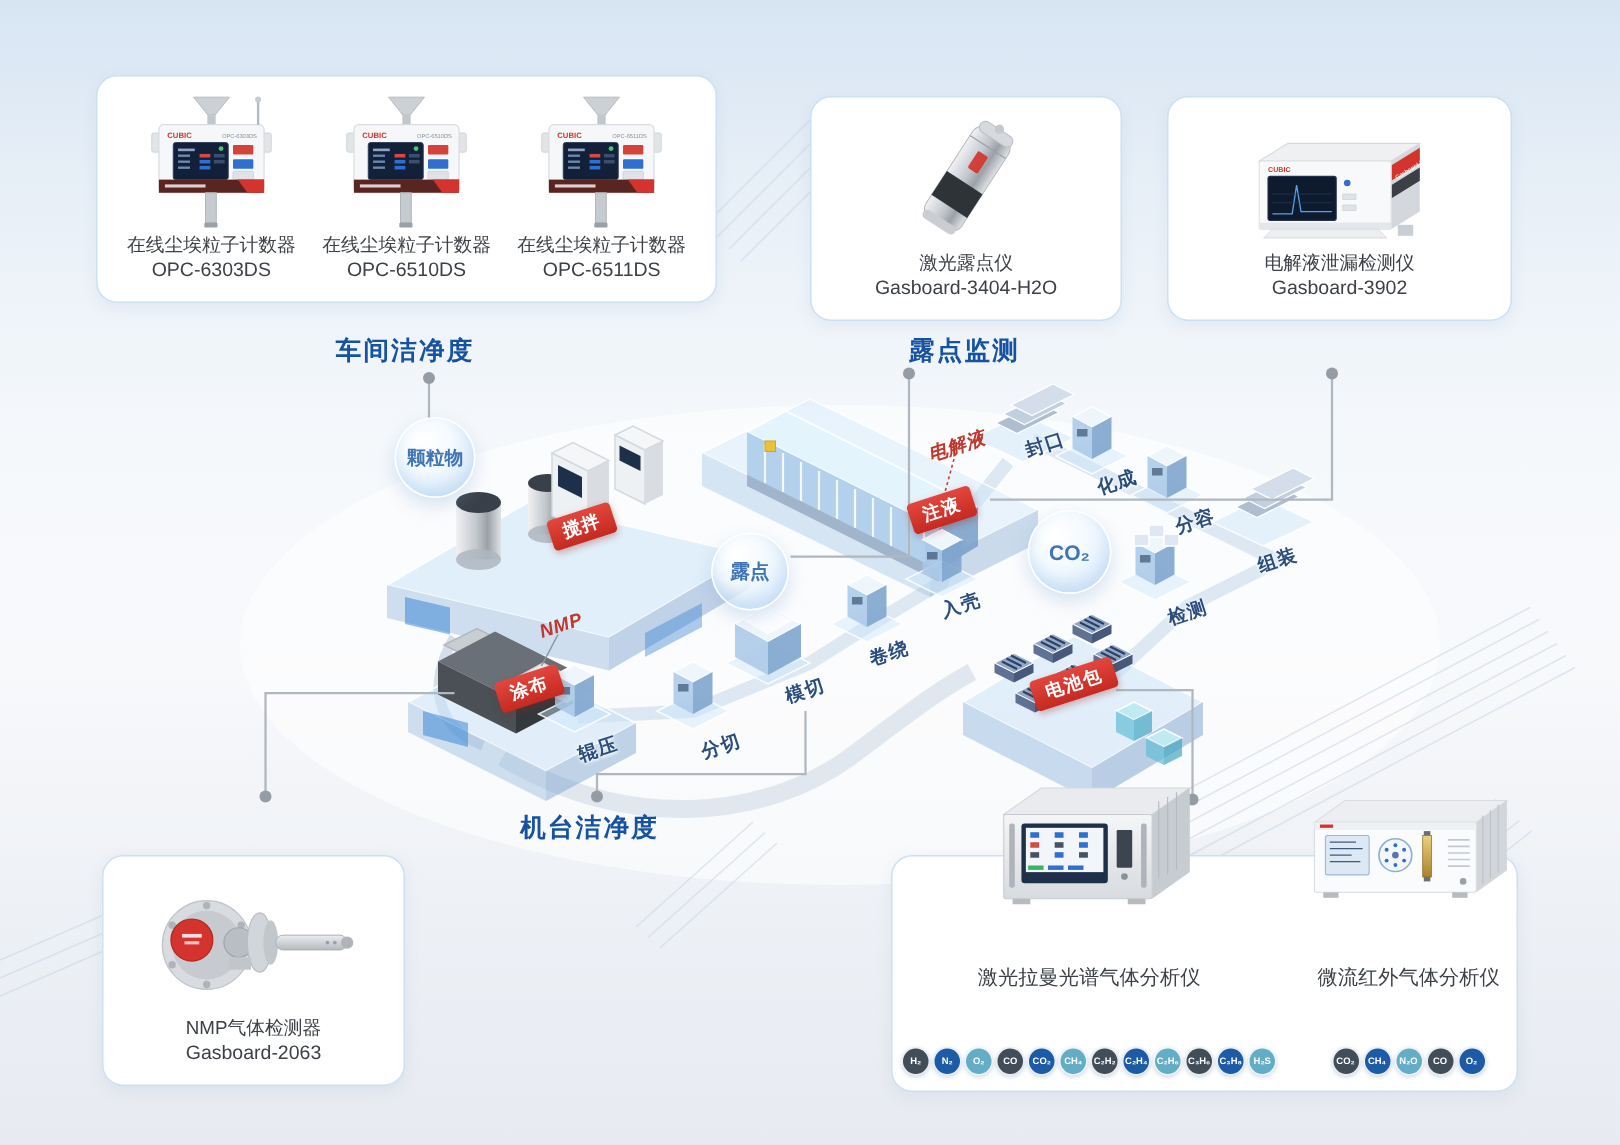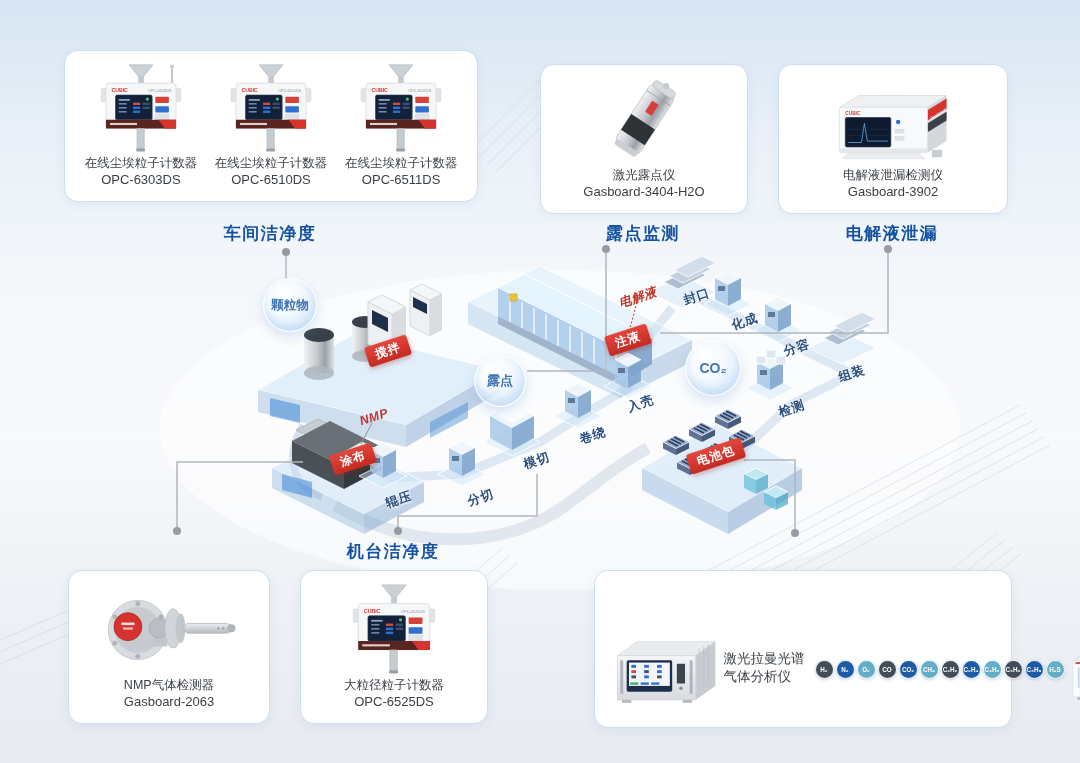--- a/index.html
+++ b/index.html
@@ -22,21 +22,21 @@
     box-shadow:0 5px 12px rgba(130,170,215,.3), inset 0 -5px 10px rgba(160,198,236,.4);}
   .tag{position:absolute;transform:translate(-50%,-50%) rotate(-18deg);
     background:linear-gradient(180deg,#e2463c,#c52a22);color:#fff;font-size:12px;font-weight:700;
     padding:2px 9px;border-radius:3px;letter-spacing:1px;box-shadow:0 2px 5px rgba(150,40,30,.35);white-space:nowrap;}
   .marker{position:absolute;transform:translate(-50%,-50%) rotate(-18deg);color:#c0372e;
     font-size:12.5px;font-weight:700;font-style:italic;letter-spacing:.5px;white-space:nowrap;}
   .station{position:absolute;transform:translate(-50%,-50%) rotate(-18deg);color:#2a4d7d;
     font-size:12.5px;font-weight:700;letter-spacing:1px;white-space:nowrap;
     text-shadow:0 1px 2px rgba(255,255,255,.95),0 0 4px rgba(255,255,255,.8);}
   .r-wrap{display:flex;height:100%;align-items:flex-end;justify-content:space-evenly;padding:8px 6px 10px;box-sizing:border-box;}
-  .r-group{display:flex;flex-direction:row;align-items:center;}
+  .r-group{display:flex;flex-direction:column;align-items:center;gap:32px;}
   .r-name{font-size:13.5px;color:#3c4147;margin:3px 0 5px;}
   .gasRow{display:flex;gap:2px;}
   .gas{width:17px;height:17px;border-radius:50%;display:flex;align-items:center;justify-content:center;
     color:#fff;font-size:6.3px;font-weight:700;border:1.5px solid rgba(255,255,255,.9);
     box-shadow:0 1px 3px rgba(110,140,175,.35);box-sizing:content-box;}
   .g0{background:#414d59}.g1{background:#1e5ba6}.g2{background:#63aec6}
   .pcBrand{font-size:6.5px;font-weight:700;fill:#d5342e;}
   .pcModel{font-size:4.8px;fill:#8a9097;}
 </style>
 </head>
@@ -265,21 +265,20 @@
   <div class="station" style="left:593px;top:436px;">卷绕</div>
   <div class="station" style="left:641px;top:404px;">入壳</div>
   <div class="station" style="left:697px;top:297px;">封口</div>
   <div class="station" style="left:745px;top:322px;">化成</div>
   <div class="station" style="left:797px;top:348px;">分容</div>
   <div class="station" style="left:852px;top:374px;">组装</div>
   <div class="station" style="left:792px;top:409px;">检测</div>
 
   <div class="title" style="left:270px;top:222px;">车间洁净度</div>
   <div class="title" style="left:643px;top:222px;">露点监测</div>
-  <div class="title" style="left:892px;top:222px;">电解液泄漏</div>
   <div class="title" style="left:393px;top:540px;text-align:right;">机台洁净度</div>
 
   <div class="card" style="left:64px;top:50px;width:412px;height:150px;">
     <div class="devRow">
       <div class="device">
         <svg width="96" height="94" viewBox="0 0 120 118">
           <use href="#pc-base"></use>
           <line x1="99" y1="10" x2="99" y2="29" stroke="#b4bac0" stroke-width="2"></line>
             <circle cx="99" cy="8" r="2.5" fill="#c6cbd0"></circle>
           <text x="23" y="40" class="pcBrand">CUBIC</text>
@@ -380,33 +379,20 @@
           <circle cx="150" cy="54" r="1.5" fill="#9aa0a6"></circle>
             <circle cx="156" cy="54" r="1.5" fill="#9aa0a6"></circle>
           <rect x="70" y="66" width="18" height="10" fill="#c2c6cb"></rect>
         </svg>
         <div class="devName">NMP气体检测器</div>
         <div class="devModel">Gasboard-2063</div>
       </div>
     </div>
   </div>
 
-  <div class="card" style="left:300px;top:570px;width:186px;height:152px;">
-    <div class="devRow">
-      <div class="device">
-        <svg width="98" height="96" viewBox="0 0 120 118">
-          <use href="#pc-base"></use>
-          <text x="23" y="40" class="pcBrand">CUBIC</text>
-          <text x="98" y="40" text-anchor="end" class="pcModel">OPC-6525DS</text>
-        </svg>
-        <div class="devName">大粒径粒子计数器</div>
-        <div class="devModel">OPC-6525DS</div>
-      </div>
-    </div>
-  </div>
 
   <div class="card" style="left:594px;top:570px;width:416px;height:156px;">
     <div class="r-wrap">
       <div class="r-group">
         <svg width="200" height="96" viewBox="0 0 210 130">
           <polygon points="28,42 62,18 196,18 162,42" fill="#e9ebee" stroke="#d3d7db"></polygon>
           <polygon points="162,42 196,18 196,94 162,118" fill="#c7ccd1"></polygon>
           <path d="M168,30 v70 M176,26 v70 M184,22 v70" stroke="#b4bac0" stroke-width="1"></path>
           <rect x="28" y="42" width="134" height="76" rx="2" fill="url(#rackGrad)" stroke="#c9cdd2"></rect>
           <rect x="33" y="50" width="5" height="58" rx="2" fill="#aeb4ba"></rect>

